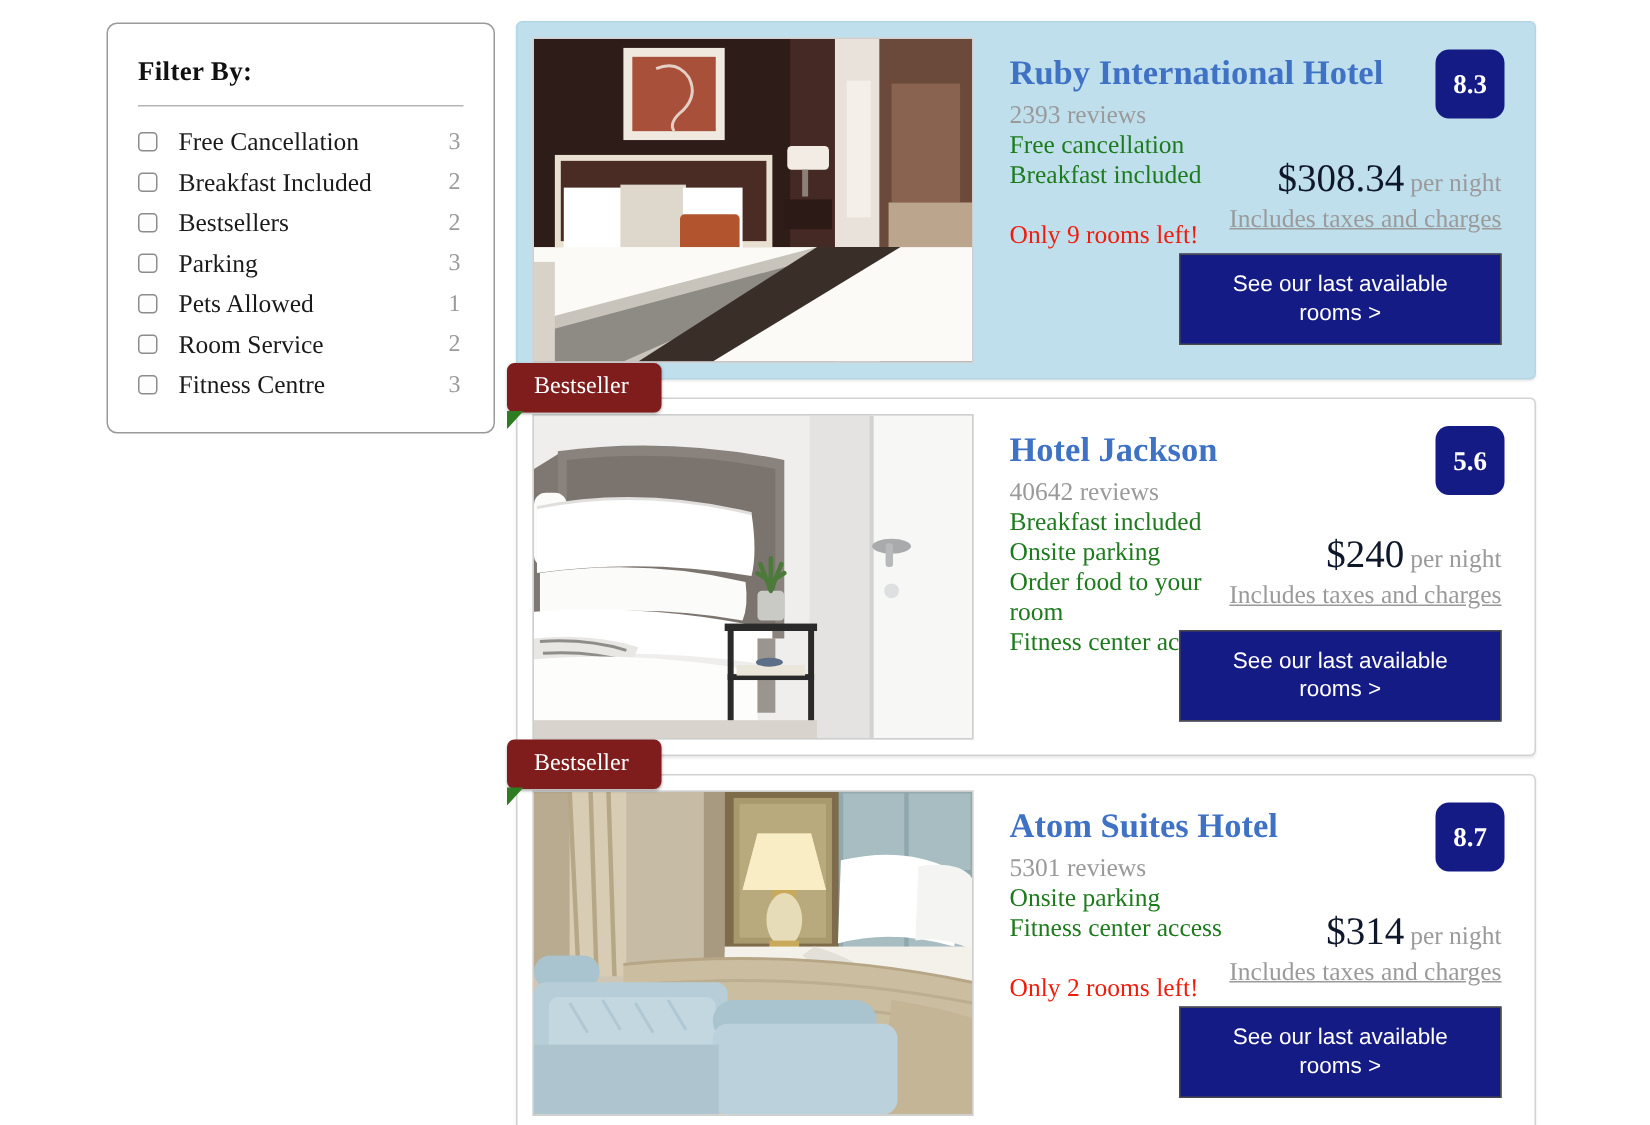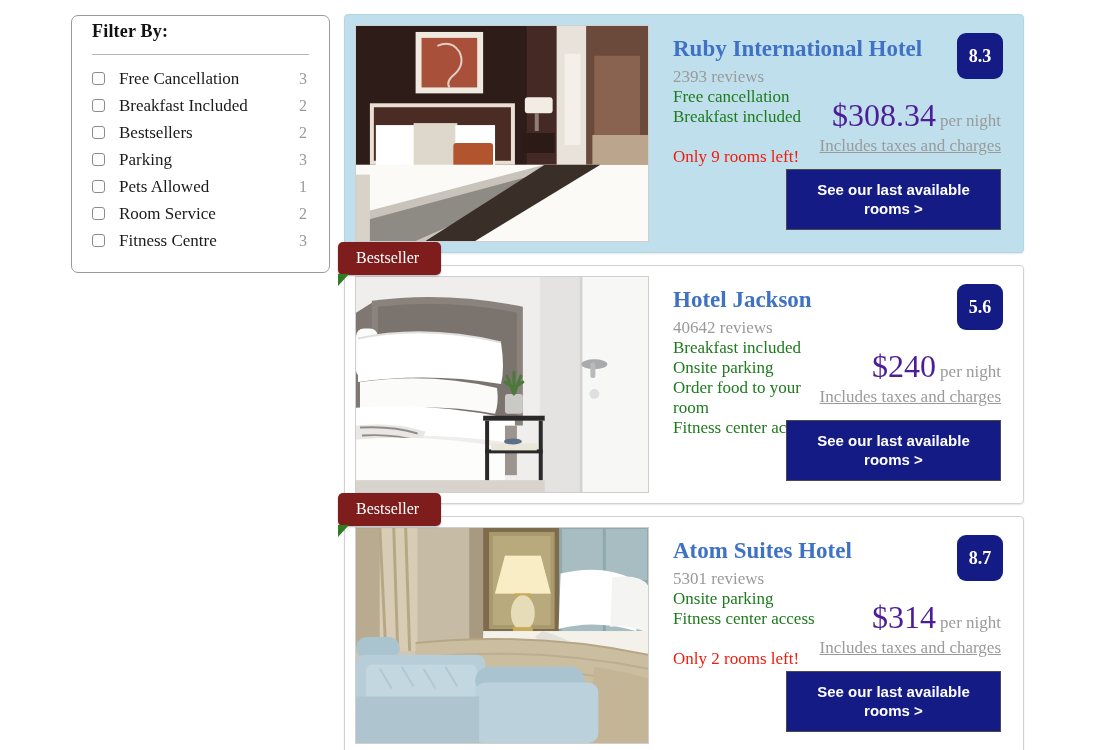--- a/index.html
+++ b/index.html
@@ -12,21 +12,21 @@
   }
   .page { position: relative; width: 1100px; height: 750px; }
 
   
   .filter-panel {
     position: absolute; left: 71px; top: 15px;
     width: 259px;
     background: #ffffff;
     border: 1px solid #9a9a9a;
     border-radius: 7px;
-    padding: 0 20px 18px 20px;
+    padding: 16px 20px 18px 20px;
   }
   .filter-title {
     font-family: "Liberation Serif", serif;
     font-weight: bold;
     font-size: 18px;
     color: #111;
     margin: 5px 0 12px 0;
     letter-spacing: .2px;
   }
   .filter-divider {
@@ -147,39 +147,39 @@
   .rooms-left.wide { width: 200px; }
 
   .price-block {
     position: absolute;
     right: 12px;
     bottom: 86px;
     text-align: right;
     white-space: nowrap;
   }
   .price {
-    font-size: 32px;
-    color: #4c1d95;
+    font-size: 26px;
+    color: #0f172a;
   }
   .per-night { font-size: 17px; color: #9a9a9a; }
   .taxes {
     font-size: 17px; color: #9a9a9a;
     margin-top: 2px;
     text-decoration: underline;
   }
   .cta {
     position: absolute;
     right: 12px;
     bottom: 12px;
     width: 215px;
     background: #151b84;
     border: 1px solid #4a4a4a;
     color: #ffffff;
     font-family: "Liberation Sans", sans-serif;
-    font-weight: bold;
+    font-weight: normal;
     font-size: 15px;
     line-height: 19px;
     text-align: center;
     padding: 10px 12px 11px 12px;
     cursor: pointer;
   }
 </style>
 </head>
 <body>
 

